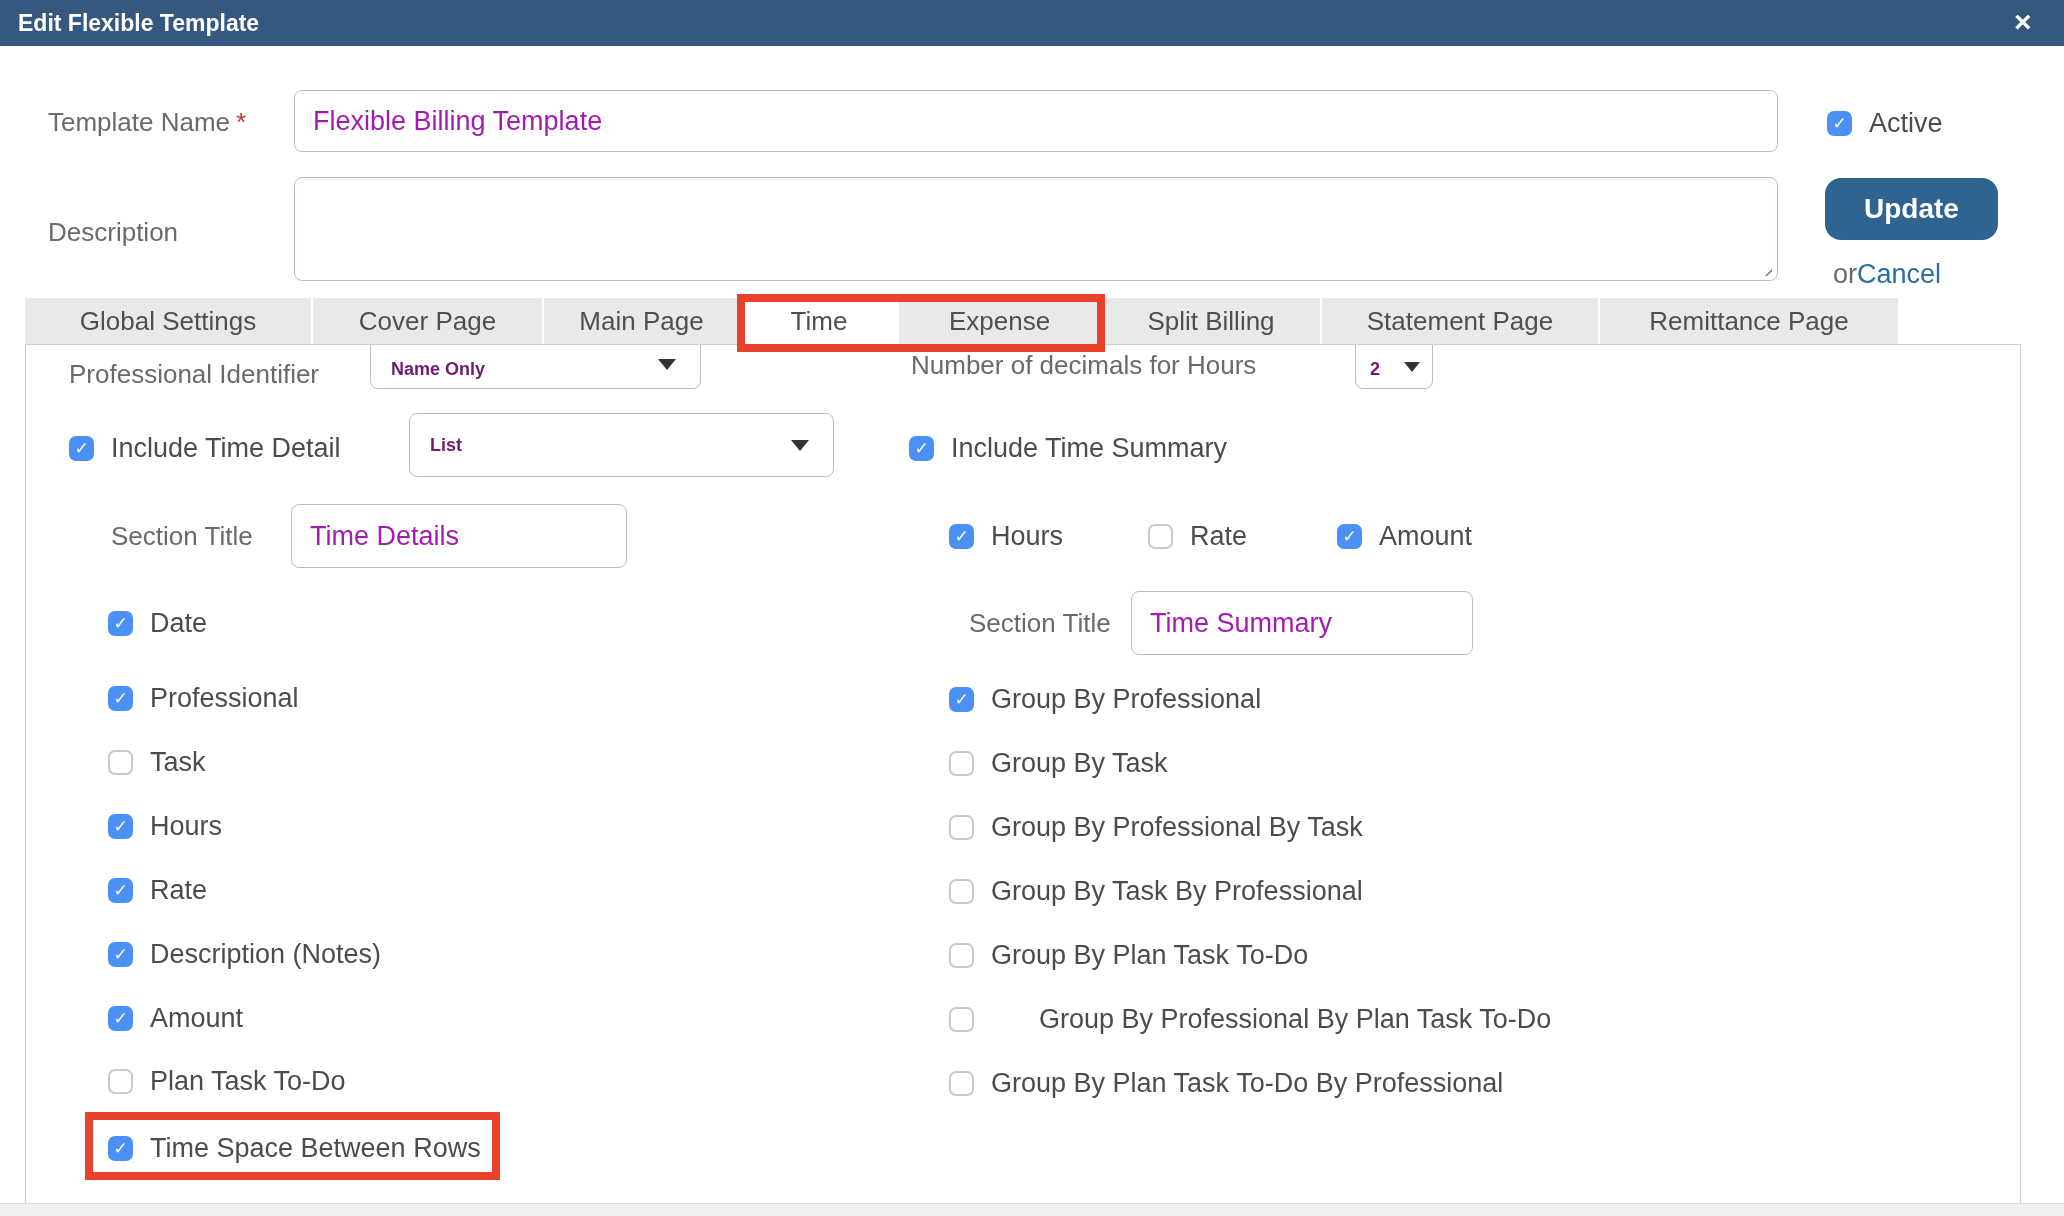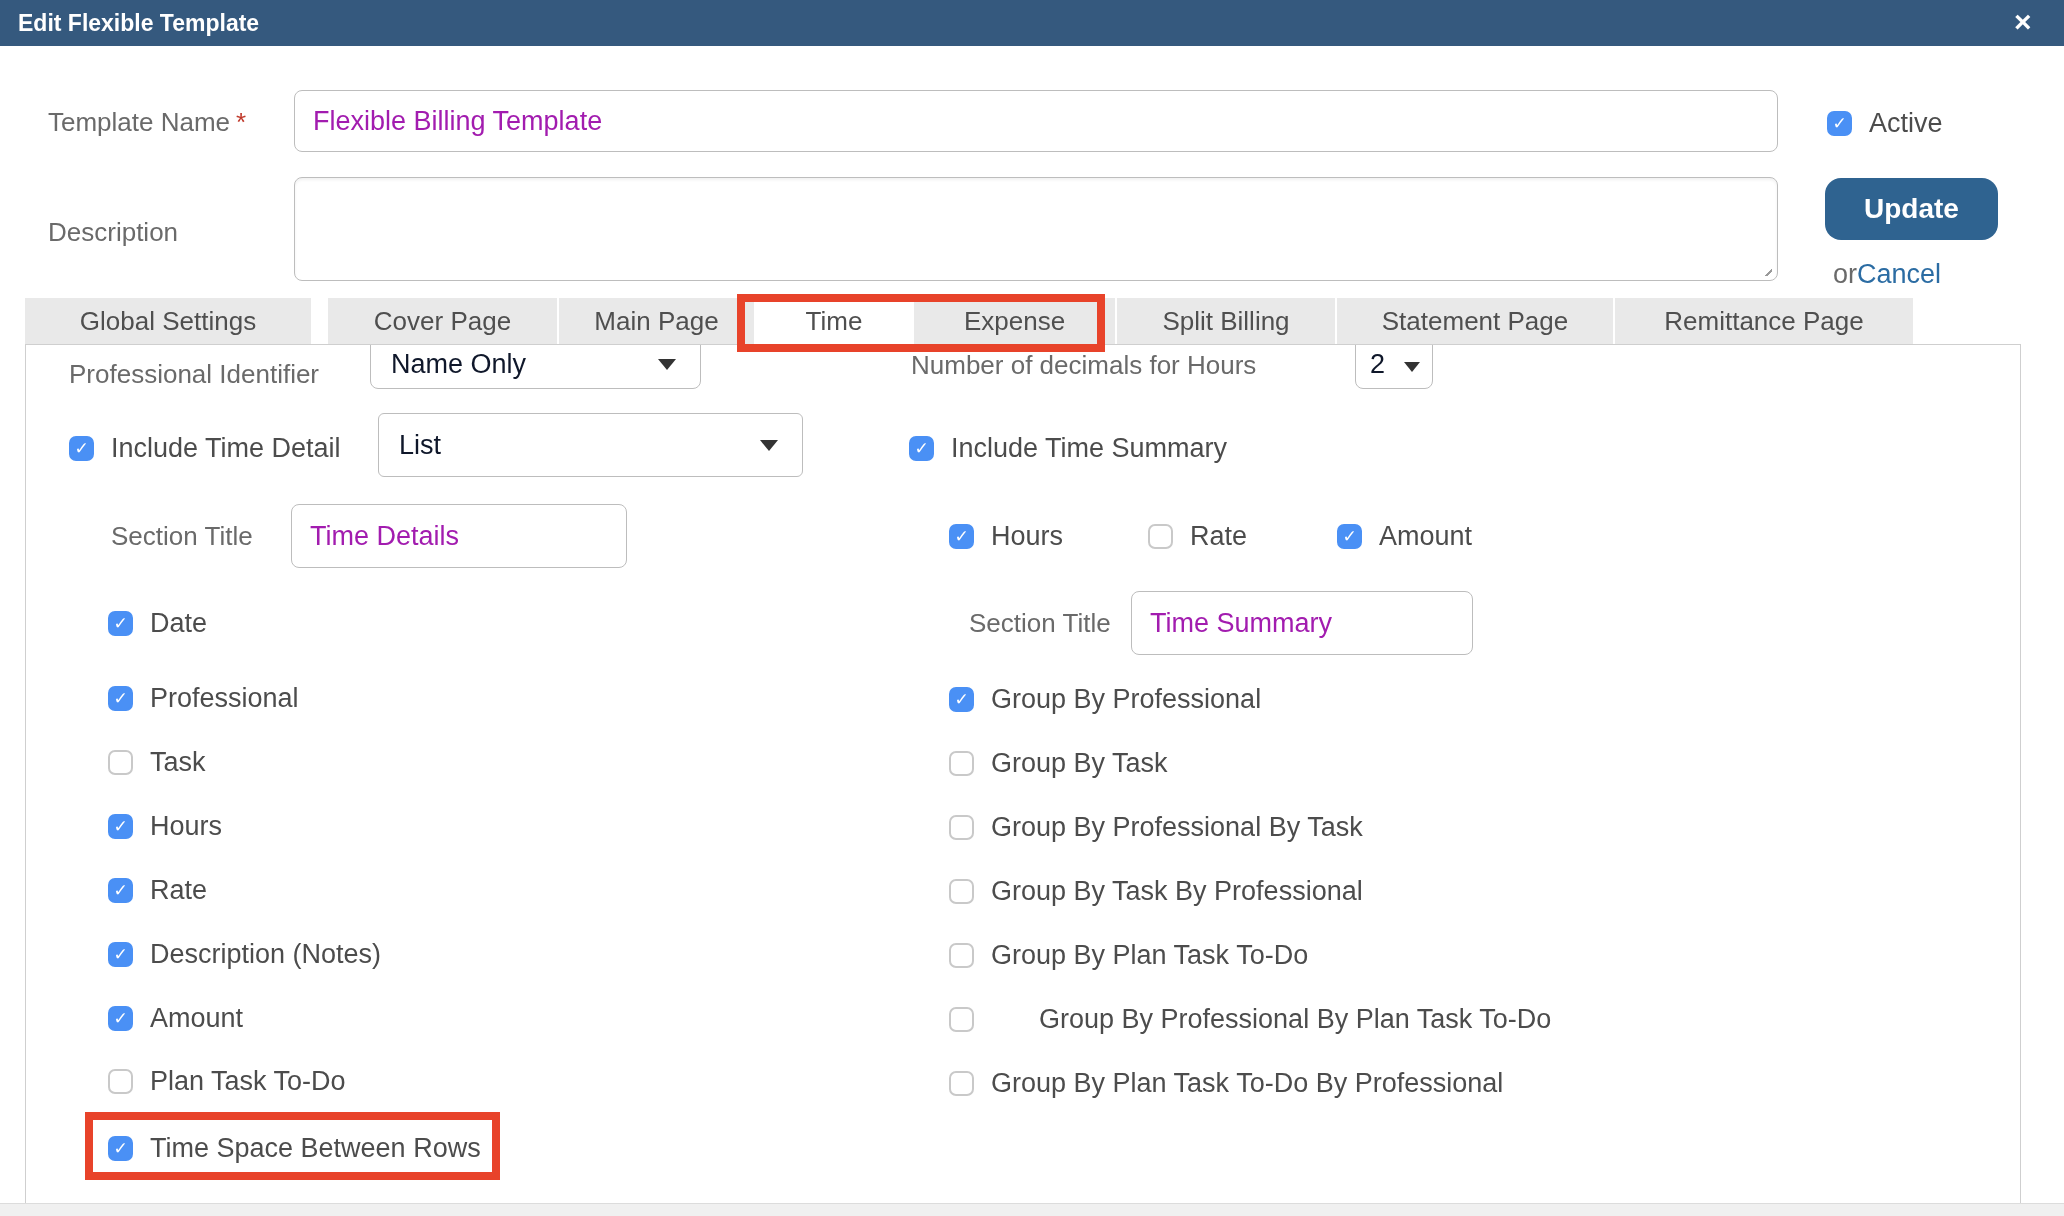--- a/index.html
+++ b/index.html
@@ -42,21 +42,21 @@
   .tabbar{position:absolute;left:25px;top:298px;height:47px;display:flex;gap:2px;z-index:3;}
   .tab{background:#e9e9e9;color:#4f4f4f;font-size:26px;height:46px;box-sizing:border-box;
        display:flex;align-items:center;justify-content:center;cursor:pointer;white-space:nowrap;}
   .tab.active{background:#fff;height:47px;}
 
   
   .panel{position:absolute;left:25px;top:344px;width:1996px;height:860px;background:#fff;
          border:1px solid #cfcfcf;border-bottom:none;box-sizing:border-box;overflow:hidden;z-index:1;}
   .dd{position:absolute;background:#fff;border:1px solid #bdbdbd;border-radius:8px;
       box-sizing:border-box;display:flex;align-items:center;cursor:pointer;}
-  .dd-text{font-size:27px;color:#0f172a;padding-left:20px;white-space:nowrap;}
+  .dd-text{font-size:18px;color:#701a75;padding-left:20px;white-space:nowrap;font-weight:bold;}
   .caret{position:absolute;right:24px;top:50%;margin-top:-5px;width:0;height:0;
          border-left:9px solid transparent;border-right:9px solid transparent;
          border-top:11px solid #333;}
   .caret.small{right:12px;}
 
   
   .annotation{position:absolute;border:8px solid #e8432a;box-sizing:border-box;z-index:10;pointer-events:none;}
 
   
   .hscroll{position:absolute;left:0;top:1203px;width:2064px;height:13px;background:#f0f0f0;
@@ -89,21 +89,21 @@
   <div class="resize-handle" style="left:1757px;top:261px;"></div>
 
   <button class="update-btn" style="left:1825px;top:178px;width:173px;height:62px;">Update</button>
   <div class="row-abs" style="left:1833px;top:246px;gap:0;margin-top:11px;">
     <span class="or-text">or</span>
     <span class="cancel-link">Cancel</span>
   </div>
 
   <div class="tabbar">
     <div class="tab" style="width:286px;">Global Settings</div>
-    <div class="tab" style="width:229px;margin-left:15px;">Cover Page</div>
+    <div class="tab" style="width:229px;">Cover Page</div>
     <div class="tab" style="width:195px;">Main Page</div>
     <div class="tab active" style="width:156px;">Time</div>
     <div class="tab" style="width:201px;">Expense</div>
     <div class="tab" style="width:218px;">Split Billing</div>
     <div class="tab" style="width:276px;">Statement Page</div>
     <div class="tab" style="width:298px;">Remittance Page</div>
   </div>
 
   <div class="panel">
 
@@ -119,21 +119,21 @@
     </div>
     <div class="dd" style="left:1329px;top:-12px;width:78px;height:56px;align-items:flex-end;">
       <span class="dd-text" style="padding-left:14px;padding-bottom:8px;">2</span>
       <span class="caret small" style="top:auto;bottom:16px;margin-top:0;border-left-width:8px;border-right-width:8px;border-top-width:10px;"></span>
     </div>
 
     <div class="row-abs" style="left:43px;top:86px;">
       <span class="cb checked">✓</span>
       <span class="cb-text">Include Time Detail</span>
     </div>
-    <div class="dd" style="left:352px;top:68px;width:425px;height:64px;border-radius:6px;">
+    <div class="dd" style="left:383px;top:68px;width:425px;height:64px;">
       <span class="dd-text">List</span>
       <span class="caret"></span>
     </div>
     <div class="row-abs" style="left:883px;top:86px;">
       <span class="cb checked">✓</span>
       <span class="cb-text">Include Time Summary</span>
     </div>
 
     <div class="row-abs" style="left:85px;top:174px;">
       <span class="flabel">Section Title</span>

